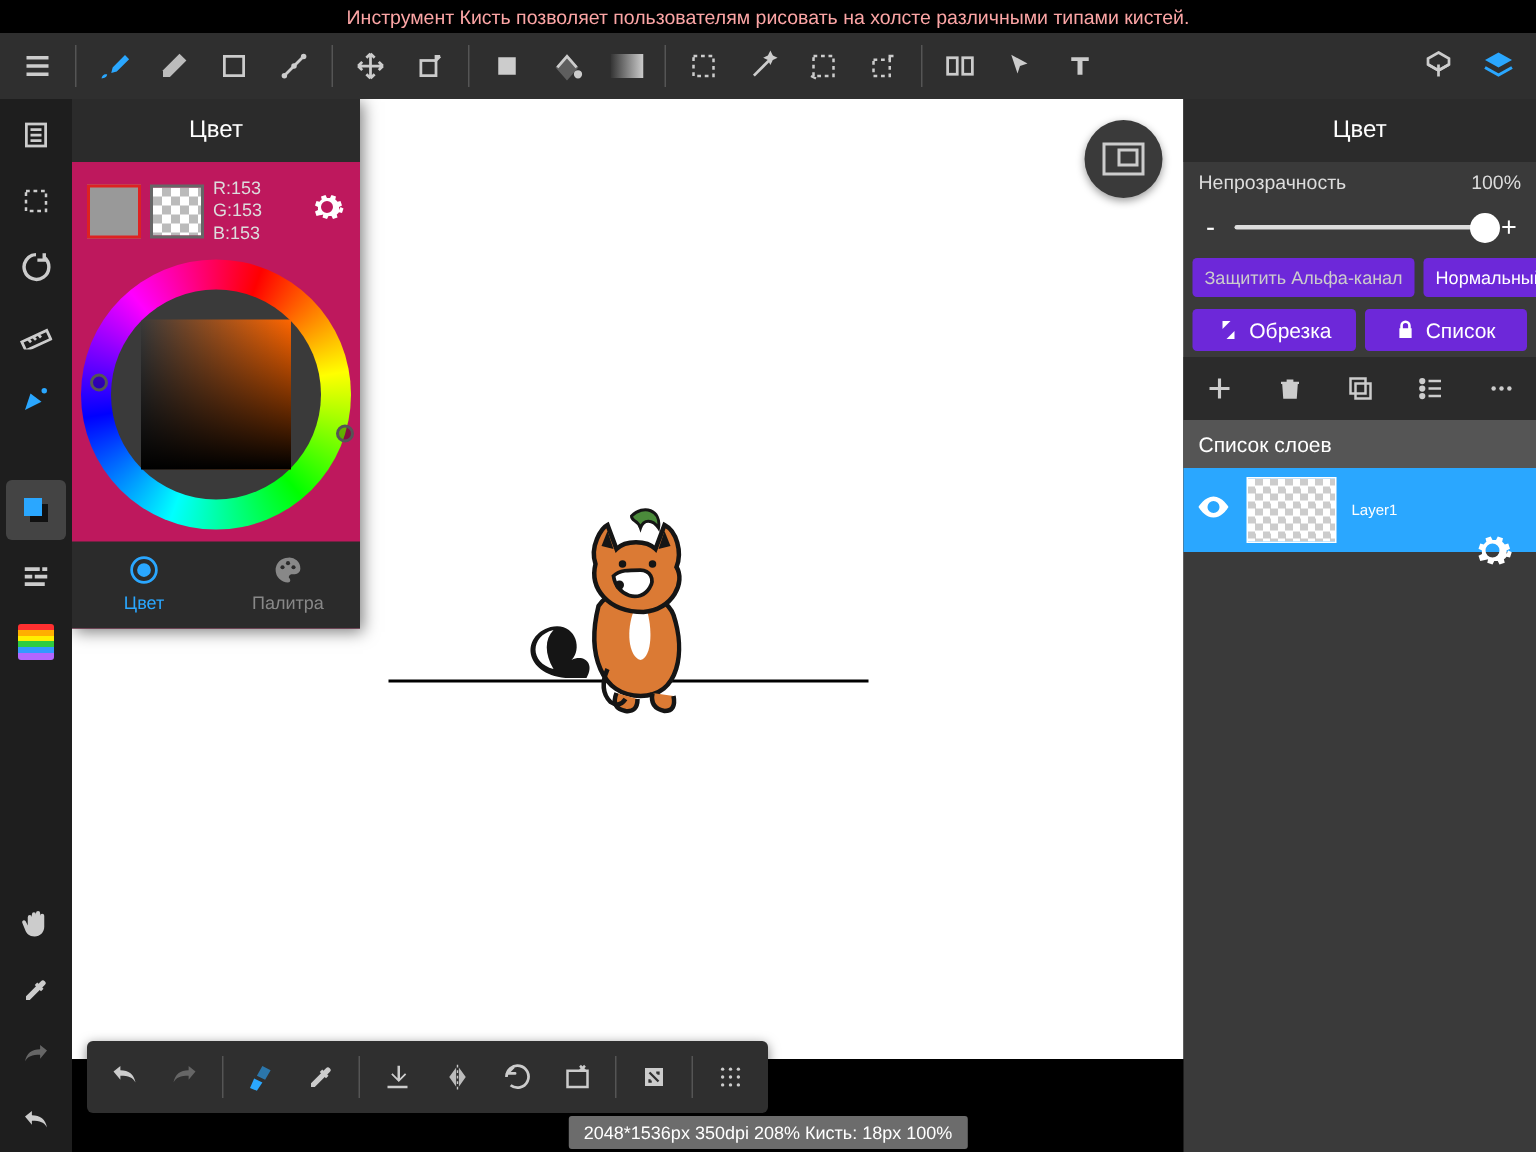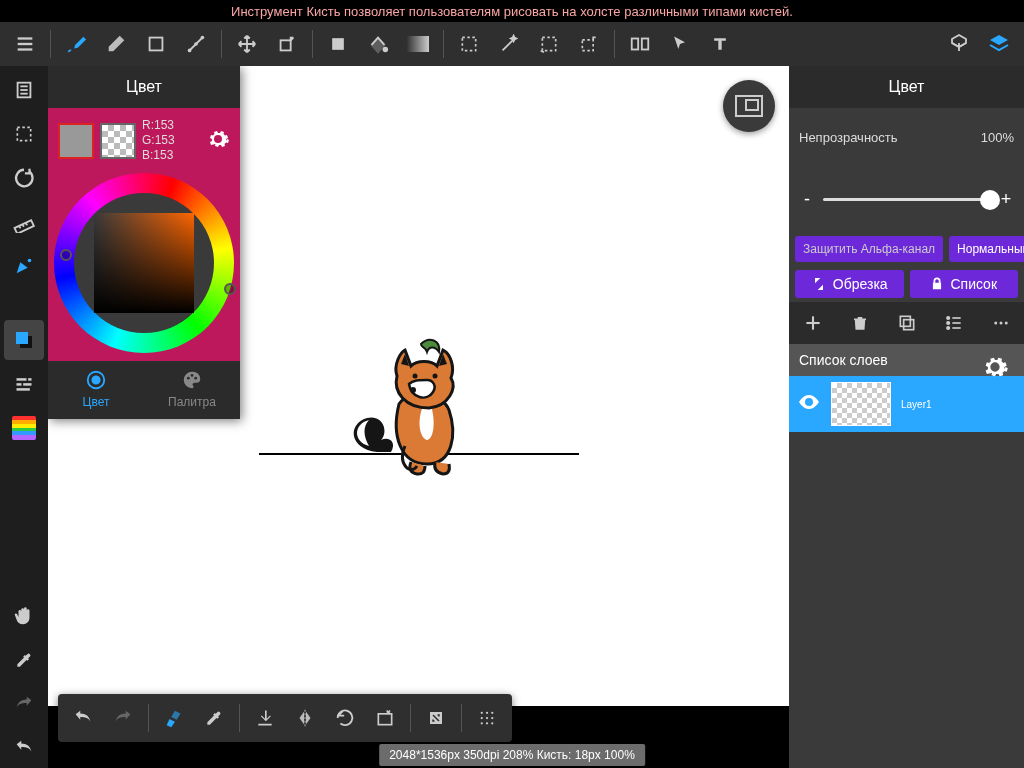--- a/index.html
+++ b/index.html
@@ -36,21 +36,21 @@
   .hue-ring::after { content:''; position:absolute; inset:20px; border-radius:50%; background:#3a3a3a; }
   .sv-box { position:absolute; top:40px; left:40px; width:100px; height:100px; z-index:2; background: linear-gradient(to top, #000, transparent), linear-gradient(to right, #fff0, #f60); }
   .hue-cursor { position:absolute; width:12px; height:12px; border:2px solid #555; border-radius:50%; background:rgba(0,0,0,.3); z-index:3; }
   .cp-tabs { display:flex; background:#2b2b2b; }
   .cp-tab { flex:1; text-align:center; padding:8px 0 10px 0; font-size:12px; color:#888; cursor:pointer; }
   .cp-tab.active { color:#2aa7ff; }
   .cp-tab svg { display:block; margin:0 auto 4px auto; }
 
   .layer-panel { position:absolute; top:66px; right:0; width:235px; bottom:0; background:#3a3a3a; z-index:30; display:flex; flex-direction:column; }
   .lp-header { height:42px; background:#2b2b2b; display:flex; align-items:center; justify-content:center; font-size:16px; color:#fff; font-weight:500; position:relative; }
-  .lp-row { display:flex; align-items:center; padding:22px 10px; font-size:13px; color:#ddd; gap:8px; }
+  .lp-row { display:flex; align-items:center; padding:6px 10px; font-size:13px; color:#ddd; gap:8px; }
   .lp-slider { flex:1; position:relative; height:20px; display:flex; align-items:center; }
   .lp-slider-track { flex:1; height:3px; background:#ddd; border-radius:2px; position:relative; }
   .lp-slider-thumb { position:absolute; right:0; top:50%; transform:translate(50%,-50%); width:20px; height:20px; border-radius:50%; background:#fff; }
   .lp-pm { width:16px; font-size:18px; text-align:center; cursor:pointer; color:#fff; }
   .lp-chiprow { display:flex; gap:6px; padding:4px 6px; }
   .lp-chip { flex:none; background:#6d28d9; color:#ccc; font-size:12px; padding:6px 8px; border-radius:3px; cursor:pointer; display:flex; align-items:center; gap:6px; }
   .lp-chip.big { flex:1; justify-content:center; font-size:14px; color:#fff; }
   .lp-btnrow { display:flex; align-items:center; background:#2b2b2b; }
   .lp-btn { flex:1; height:42px; display:flex; align-items:center; justify-content:center; color:#ccc; cursor:pointer; }
   .lp-listhdr { background:#555; color:#fff; padding:8px 10px; font-size:14px; font-weight:500; }

